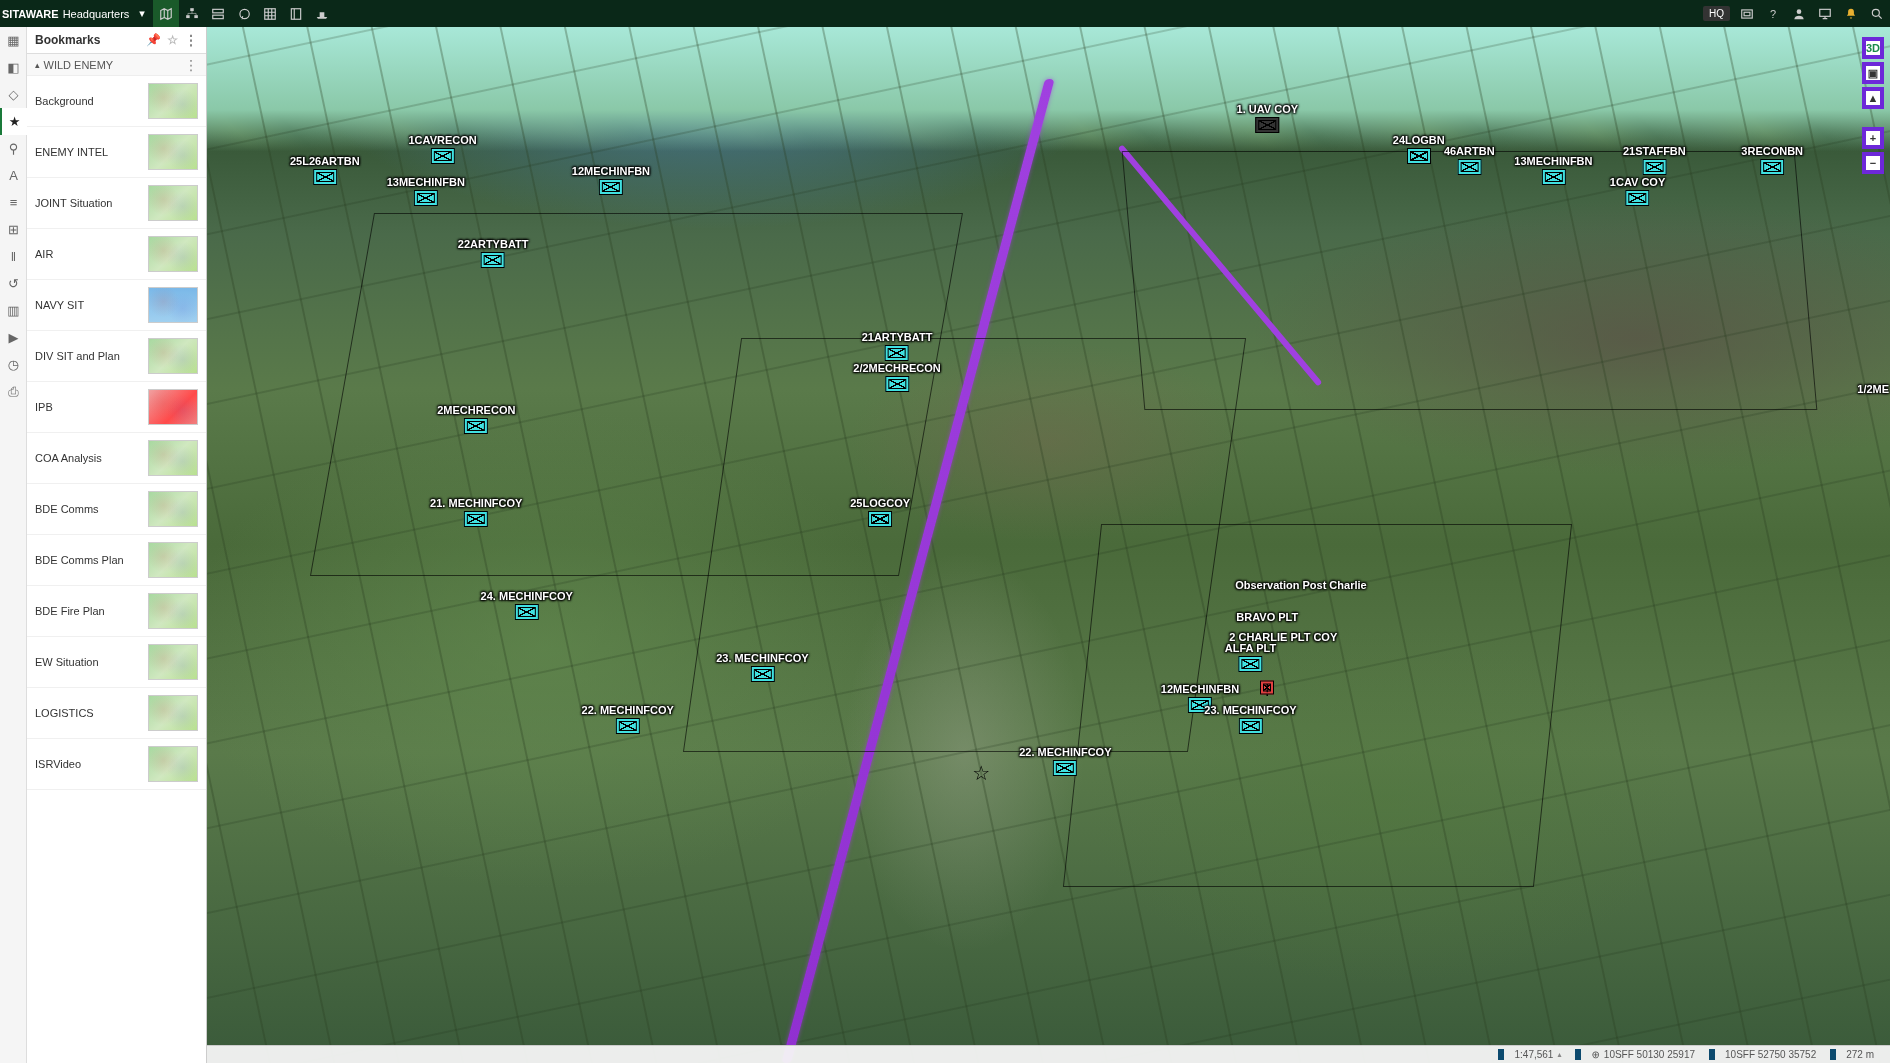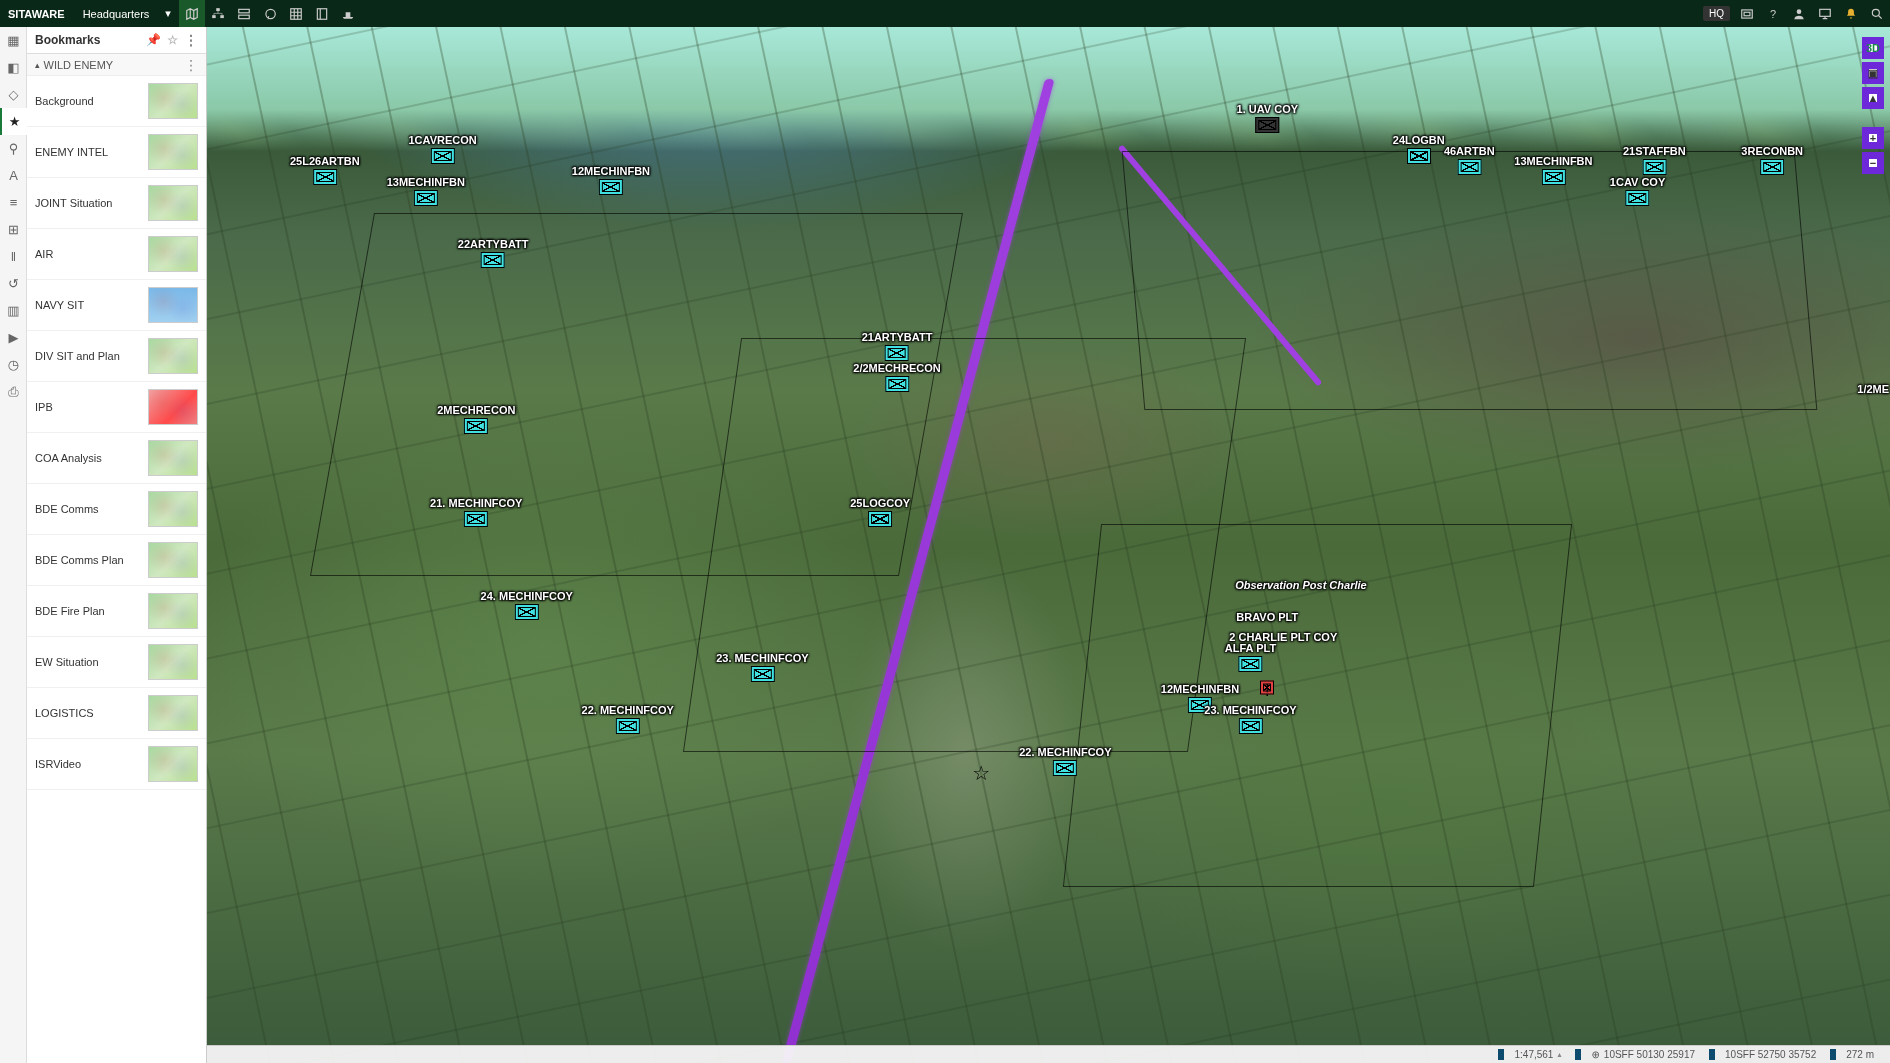--- a/index.html
+++ b/index.html
@@ -1,19 +1,19 @@
 <!DOCTYPE html>
 <html><head>
 <meta charset="utf-8">
 <style>
 *{box-sizing:border-box;margin:0;padding:0;font-family:Arial,Helvetica,sans-serif}
 html,body{width:100%;height:100%;overflow:hidden;background:#2a2a2a}
 .topbar{height:27px;background:#0a2818;color:#fff;display:flex;align-items:center;font-size:11px}
-.brand{padding:0 8px;font-weight:bold;display:flex;align-items:center}
-.brand .sub{font-weight:normal;margin-left:18px}
+.brand{padding:0 2px;font-weight:bold;display:flex;align-items:center}
+.brand .sub{font-weight:normal;margin-left:4px}
 .tb-dd{padding:0 8px;cursor:pointer}
 .tb-section{display:flex;align-items:center;height:100%}
 .tb-section.active{background:#1a5a2a}
 .tb-btn{width:26px;height:27px;display:flex;align-items:center;justify-content:center;cursor:pointer;color:#ccc}
 .tb-badge{background:#333;color:#fff;padding:2px 6px;font-size:10px;border-radius:2px;margin:0 4px}
 .spacer{flex:1}
 .main{display:flex;height:calc(100% - 27px);position:relative}
 .icon-rail{width:27px;background:#f5f5f5;border-right:1px solid #ddd;display:flex;flex-direction:column}
 .rail-btn{width:27px;height:27px;display:flex;align-items:center;justify-content:center;cursor:pointer;color:#666;font-size:13px}
 .rail-btn.active{background:#fff;color:#222;border-left:2px solid #1a7a3a}
@@ -53,21 +53,21 @@
 .grid-lines{position:absolute;inset:0;pointer-events:none}
 .gl{position:absolute;border:1px solid rgba(0,0,0,.6)}
 .unit{position:absolute;transform:translate(-50%,-50%);text-align:center;pointer-events:none;z-index:5}
 .unit-label{color:#fff;font-size:11px;font-weight:bold;text-shadow:1px 1px 2px #000,-1px -1px 2px #000,1px -1px 2px #000,-1px 1px 2px #000;white-space:nowrap;margin-bottom:2px}
 .unit-sym{display:inline-block;width:24px;height:16px;background:#40e0e0;border:1.5px solid #000;position:relative}
 .unit-sym.dark{background:#333}
 .unit-sym::before{content:"";position:absolute;inset:2px;border:1px solid #000;background:linear-gradient(to bottom right,transparent 45%,#000 45%,#000 55%,transparent 55%),linear-gradient(to bottom left,transparent 45%,#000 45%,#000 55%,transparent 55%)}
 .unit-sym.alert{background:#e04040}
 .star-mark{position:absolute;font-size:20px;color:#000;transform:translate(-50%,-50%)}
 .map-ctrl{position:absolute;right:6px;top:10px;display:flex;flex-direction:column;gap:3px;z-index:10}
-.mc-btn{width:22px;height:22px;background:#fff;border:7px solid #6d28d9;display:flex;align-items:center;justify-content:center;font-size:11px;cursor:pointer;color:#333;font-weight:bold}
+.mc-btn{width:22px;height:22px;background:#fff;border:4px solid #6d28d9;display:flex;align-items:center;justify-content:center;font-size:11px;cursor:pointer;color:#333;font-weight:bold}
 .mc-btn.active{color:#1a8a4a}
 .statusbar{position:absolute;bottom:0;left:0;right:0;height:18px;background:rgba(245,245,245,.95);border-top:1px solid #ccc;display:flex;align-items:center;justify-content:flex-end;font-size:10px;color:#555;padding:0 6px;gap:4px;z-index:10}
 .sb-cell{padding:0 10px;border-left:6px solid #0c4a6e;display:flex;align-items:center;gap:4px}
 .sb-chev{font-size:8px;color:#888}
 </style>
 </head>
 <body>
 
 <div class="topbar">
   <div class="brand">
@@ -260,21 +260,21 @@
         <div class="unit" style="left: 17%; top: 22%;"><div class="unit-label">22ARTYBATT</div><div class="unit-sym"></div></div>
         <div class="unit" style="left: 41%; top: 31%;"><div class="unit-label">21ARTYBATT</div><div class="unit-sym"></div></div>
         <div class="unit" style="left: 41%; top: 34%;"><div class="unit-label">2/2MECHRECON</div><div class="unit-sym"></div></div>
         <div class="unit" style="left: 16%; top: 38%;"><div class="unit-label">2MECHRECON</div><div class="unit-sym"></div></div>
         <div class="unit" style="left: 16%; top: 47%;"><div class="unit-label">21. MECHINFCOY</div><div class="unit-sym"></div></div>
         <div class="unit" style="left: 40%; top: 47%;"><div class="unit-label">25LOGCOY</div><div class="unit-sym"></div></div>
         <div class="unit" style="left: 19%; top: 56%;"><div class="unit-label">24. MECHINFCOY</div><div class="unit-sym"></div></div>
         <div class="unit" style="left: 33%; top: 62%;"><div class="unit-label">23. MECHINFCOY</div><div class="unit-sym"></div></div>
         <div class="unit" style="left: 25%; top: 67%;"><div class="unit-label">22. MECHINFCOY</div><div class="unit-sym"></div></div>
         <div class="unit" style="left: 51%; top: 71%;"><div class="unit-label">22. MECHINFCOY</div><div class="unit-sym"></div></div>
-        <div class="unit" style="left: 65%; top: 54%; font-style: italic;">
+        <div class="unit" style="left: 65%; top: 54%;">
           <div class="unit-label">Observation Post Charlie</div>
         </div>
         <div class="unit" style="left: 63%; top: 57%;">
           <div class="unit-label">BRAVO PLT</div>
         </div>
         <div class="unit" style="left: 63%; top: 59%; padding-left: 32px;">
           <div class="unit-label">2 CHARLIE PLT COY</div>
         </div>
         <div class="unit" style="left: 62%; top: 61%;"><div class="unit-label">ALFA PLT</div><div class="unit-sym"></div></div>
         <div class="unit" style="left: 59%; top: 65%;"><div class="unit-label">12MECHINFBN</div><div class="unit-sym"></div></div>

